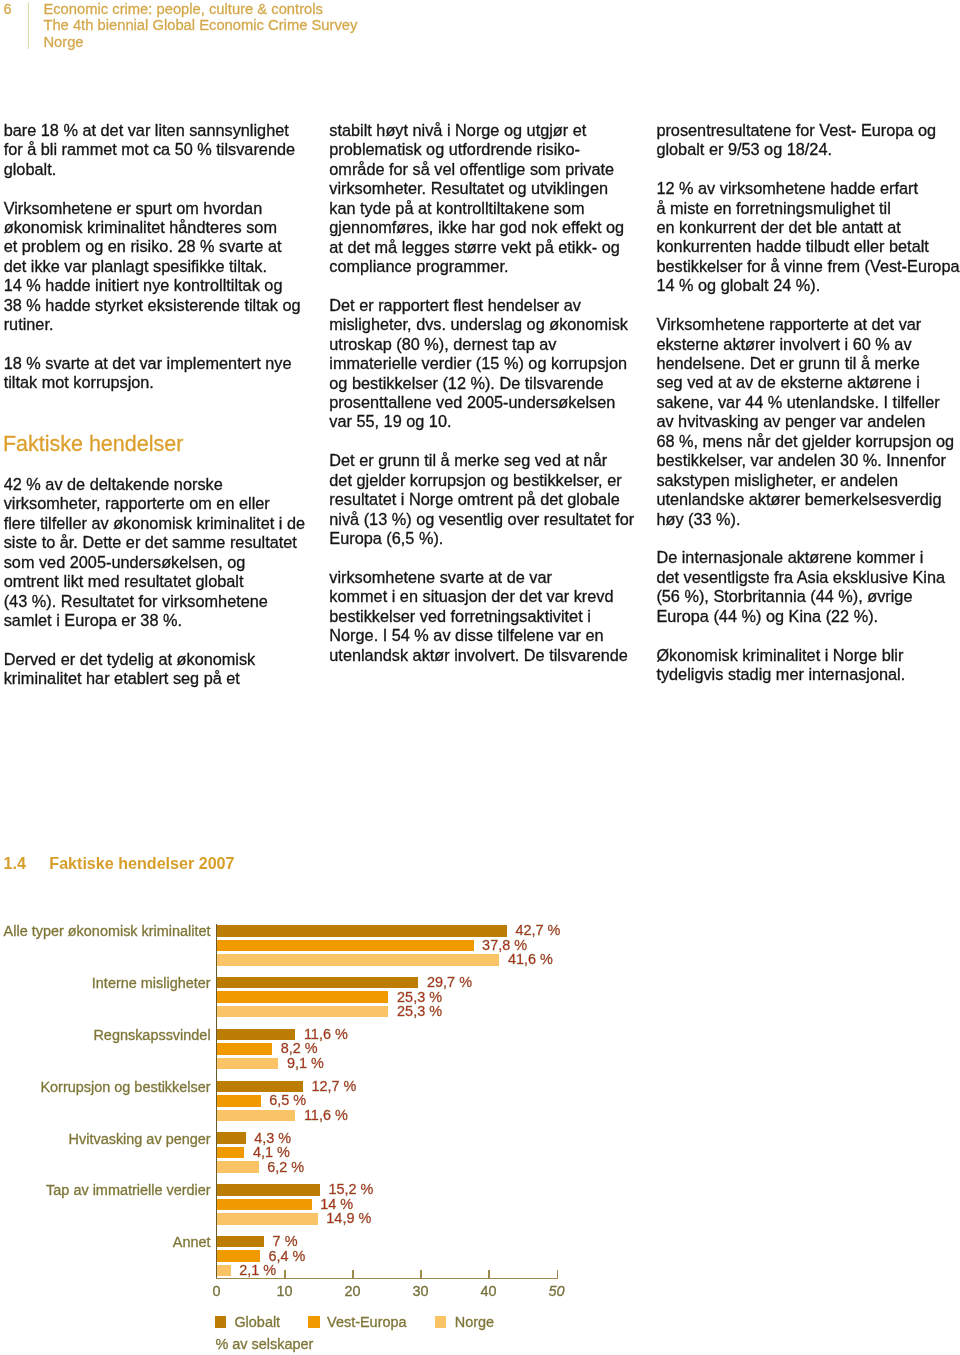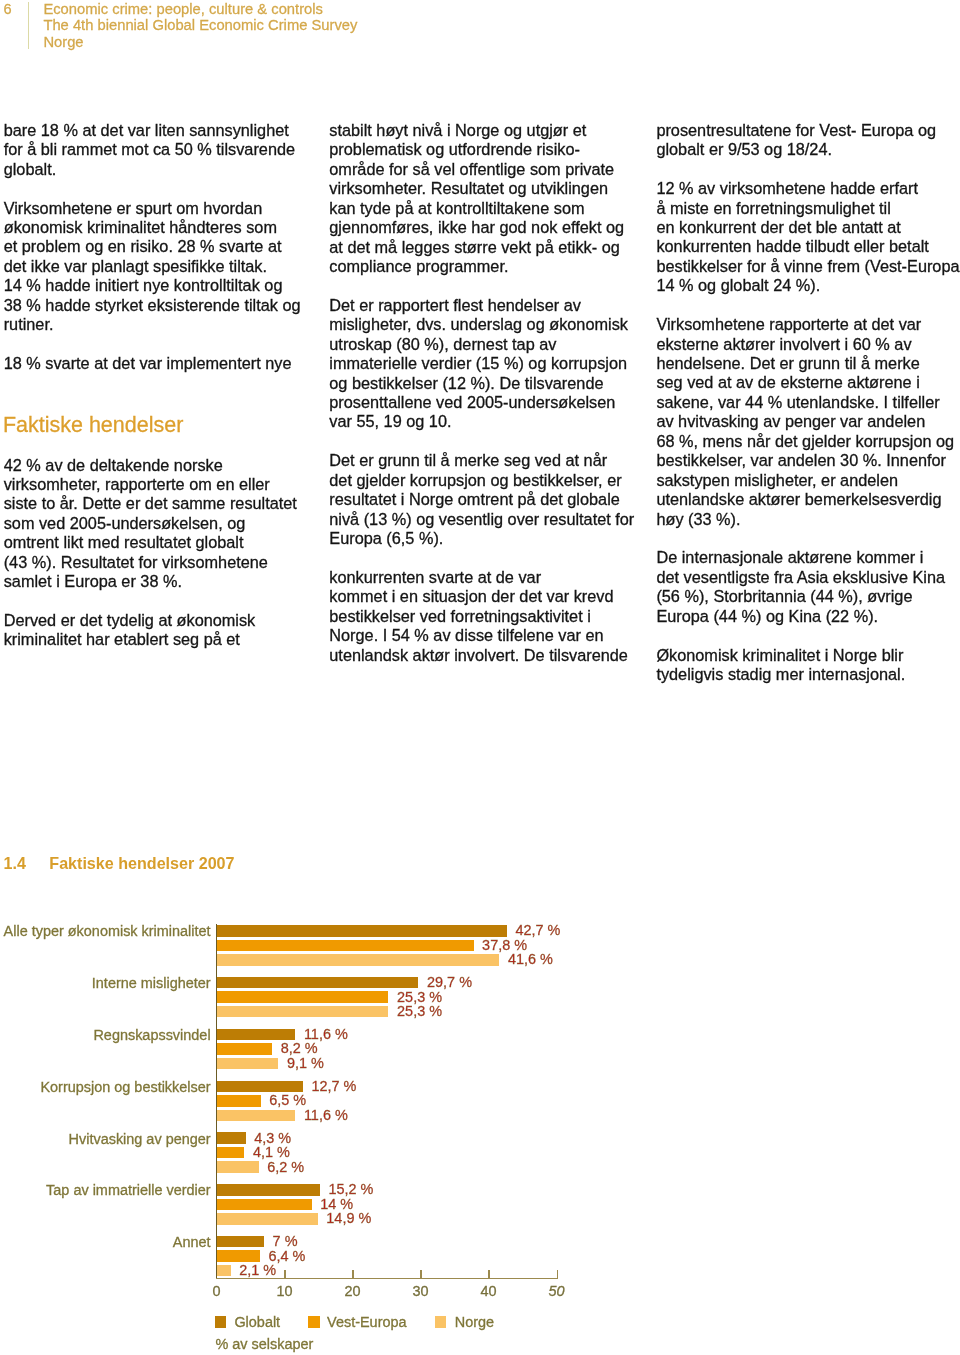--- a/index.html
+++ b/index.html
@@ -66,27 +66,29 @@
           <span class="tline">Virksomhetene er spurt om hvordan</span>
           <span class="tline">økonomisk kriminalitet håndteres som</span>
           <span class="tline">et problem og en risiko. 28 % svarte at</span>
           <span class="tline">det ikke var planlagt spesifikke tiltak.</span>
           <span class="tline">14 % hadde initiert nye kontrolltiltak og</span>
           <span class="tline">38 % hadde styrket eksisterende tiltak og</span>
           <span class="tline">rutiner.</span>
         </p>
         <p>
           <span class="tline">18 % svarte at det var implementert nye</span>
+          <span class="tline">tiltak mot korrupsjon.</span>
         </p>
         <div class="sec-h">
           <span class="tline">Faktiske hendelser</span>
         </div>
         <p>
           <span class="tline">42 % av de deltakende norske</span>
           <span class="tline">virksomheter, rapporterte om en eller</span>
+          <span class="tline">flere tilfeller av økonomisk kriminalitet i de</span>
           <span class="tline">siste to år. Dette er det samme resultatet</span>
           <span class="tline">som ved 2005-undersøkelsen, og</span>
           <span class="tline">omtrent likt med resultatet globalt</span>
           <span class="tline">(43 %). Resultatet for virksomhetene</span>
           <span class="tline">samlet i Europa er 38 %.</span>
         </p>
         <p>
           <span class="tline">Derved er det tydelig at økonomisk</span>
           <span class="tline">kriminalitet har etablert seg på et</span>
         </p>
@@ -112,21 +114,21 @@
           <span class="tline">var 55, 19 og 10.</span>
         </p>
         <p>
           <span class="tline">Det er grunn til å merke seg ved at når</span>
           <span class="tline">det gjelder korrupsjon og bestikkelser, er</span>
           <span class="tline">resultatet i Norge omtrent på det globale</span>
           <span class="tline">nivå (13 %) og vesentlig over resultatet for</span>
           <span class="tline">Europa (6,5 %).</span>
         </p>
         <p>
-          <span class="tline">konkurrenten svarte at de var</span>
+          <span class="tline">virksomhetene svarte at de var</span>
           <span class="tline">kommet i en situasjon der det var krevd</span>
           <span class="tline">bestikkelser ved forretningsaktivitet i</span>
           <span class="tline">Norge. I 54 % av disse tilfelene var en</span>
           <span class="tline">utenlandsk aktør involvert. De tilsvarende</span>
         </p>
       </div>
     <div class="col col-3">
         <p>
           <span class="tline">prosentresultatene for Vest- Europa og</span>
           <span class="tline">globalt er 9/53 og 18/24.</span>

